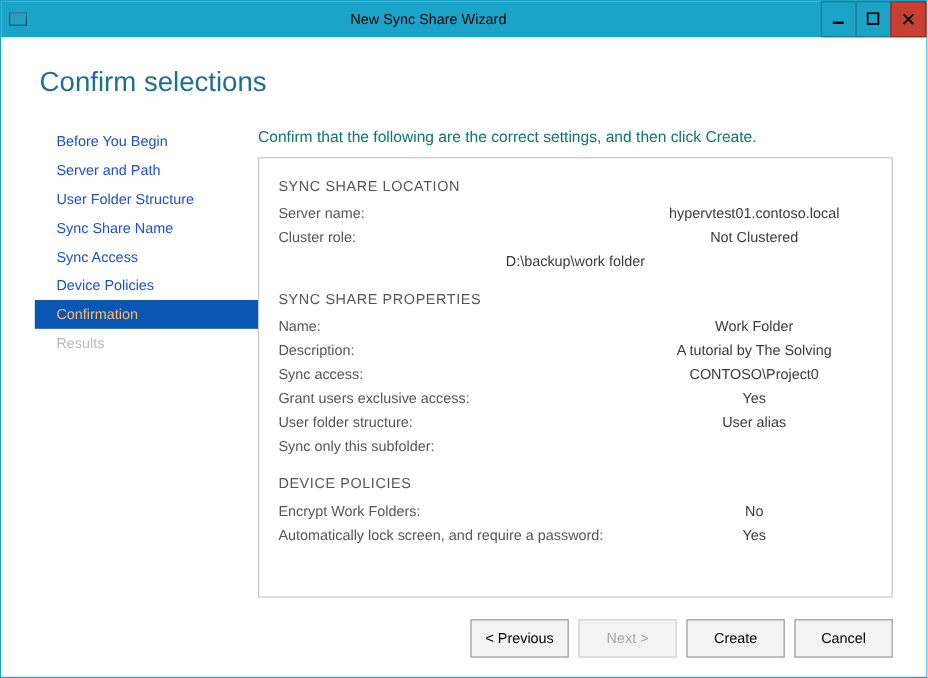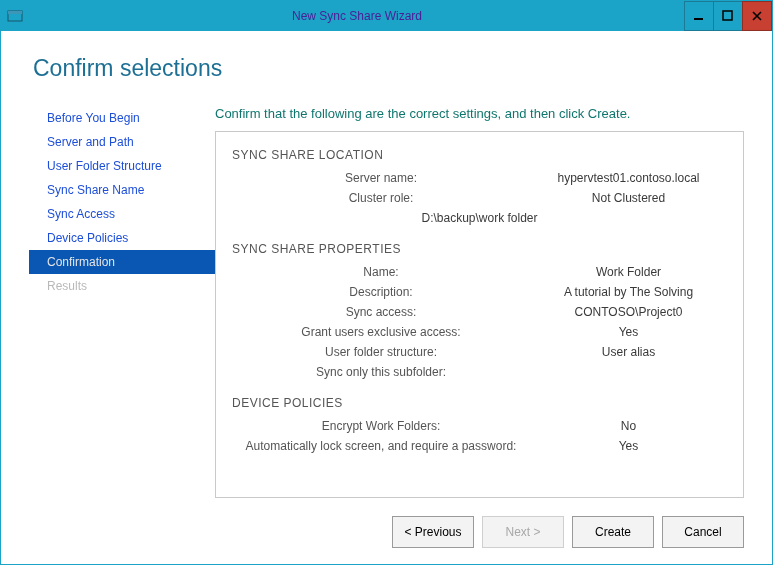--- a/index.html
+++ b/index.html
@@ -27,21 +27,21 @@
     width: 28px;
     display: flex;
     align-items: center;
     justify-content: center;
   }
   .titlebar .title-text {
     flex: 1;
     display: flex;
     align-items: center;
     justify-content: center;
-    color: #4c1d95;
+    color: #000000;
     font-size: 12px;
   }
   .win-controls { display: flex; }
   .win-btn {
     width: 30px;
     display: flex;
     align-items: center;
     justify-content: center;
     border: 1px solid #1b7a94;
     margin-left: -1px;
@@ -76,21 +76,21 @@
   }
   .step {
     font-size: 12px;
     color: #1d4ed8;
     padding: 5px 10px 5px 18px;
     line-height: 14px;
     cursor: default;
   }
   .step.selected {
     background: #0956b3;
-    color: #e5e5e5;
+    color: #fdba74;
   }
   .step.disabled { color: #b9b9b9; }
 
   .main-panel {
     flex: 1;
     display: flex;
     flex-direction: column;
     min-width: 0;
   }
 
@@ -114,21 +114,21 @@
     margin: 2px 0 6px 0;
   }
   .section + .section { margin-top: 14px; }
 
   .kv-row {
     display: flex;
     font-size: 12px;
     color: #555;
     line-height: 20px;
   }
-  .kv-row .k { width: 298px; flex: 0 0 298px; text-align: center; }
+  .kv-row .k { width: 298px; flex: 0 0 298px; }
   .kv-row .v { flex: 1; color: #3a3a3a; text-align: center; }
 
   .button-row {
     display: flex;
     justify-content: flex-end;
     gap: 8px;
     margin-top: 18px;
   }
   .btn {
     min-width: 82px;

